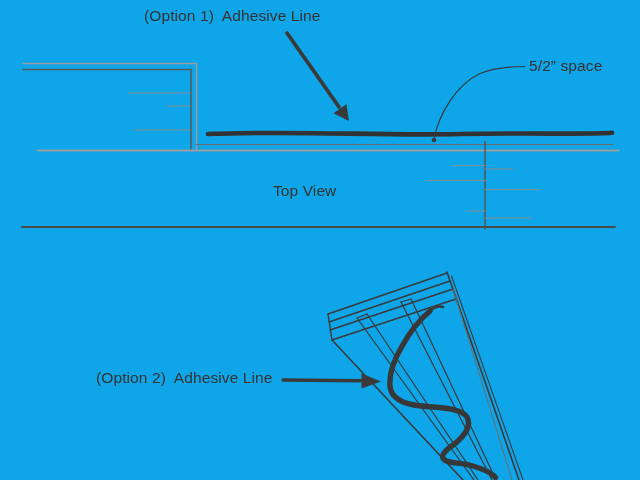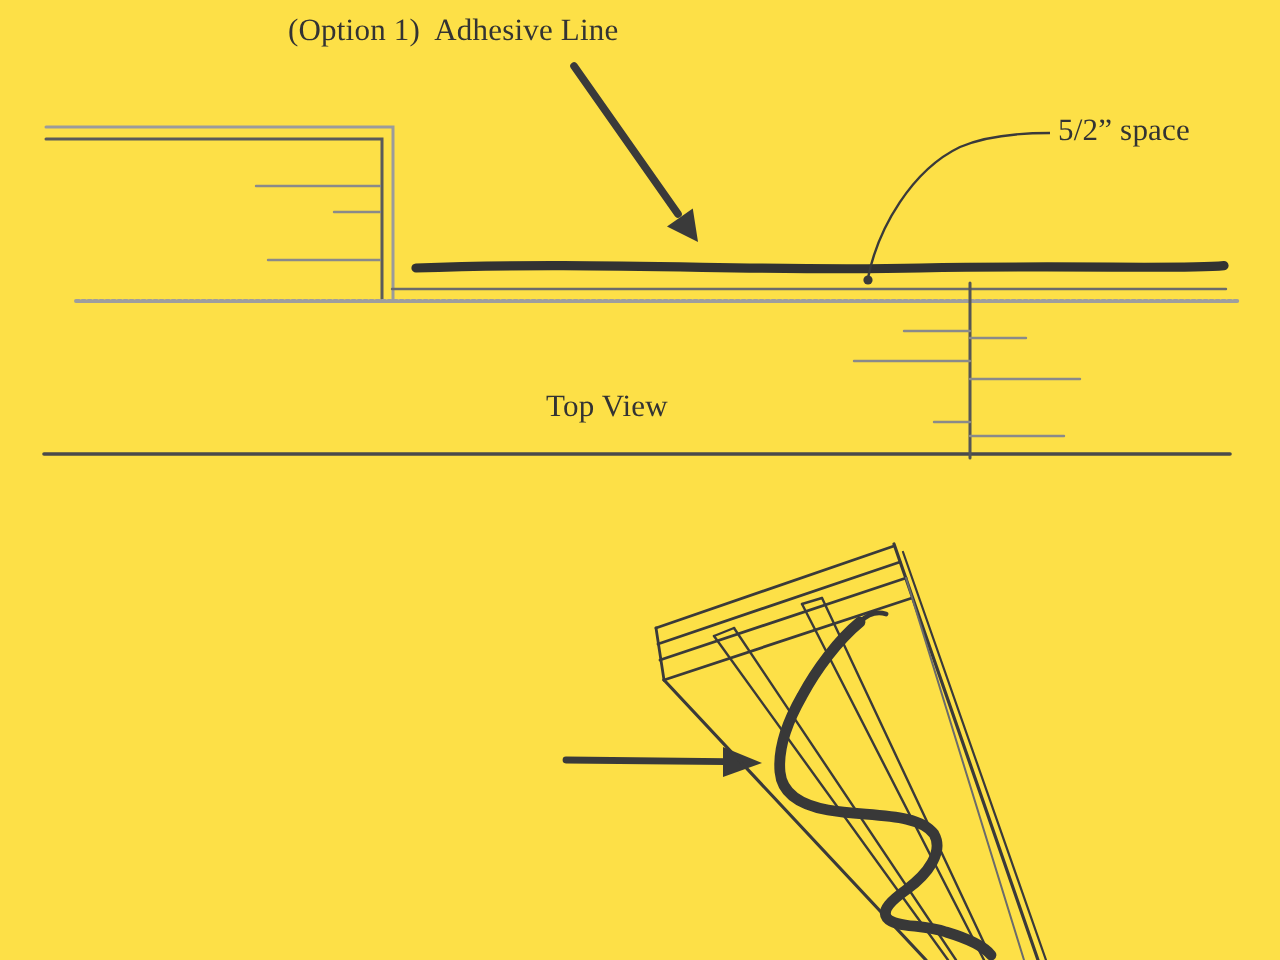--- a/index.html
+++ b/index.html
@@ -1,34 +1,34 @@
 <!DOCTYPE html>
 <html><head>
 <meta charset="utf-8">
 <style>
   html,body{margin:0;padding:0;background:#fff;}
   .canvas{
     position:relative;
     width:640px;height:480px;
-    background:#fde047;
-    font-family:Liberation Serif, serif;
+    background:#0ea5e9;
+    font-family:Liberation Sans, sans-serif;
     overflow:hidden;
   }
   .canvas svg{position:absolute;left:0;top:0;}
   .lbl{
     position:absolute;
     font-size:15.5px;
     color:#333333;
     white-space:pre;
     line-height:1.1;
     letter-spacing:0.1px;
   }
   .lbl-option1{left:144px;top:7px;}
   .lbl-half-space{left:529px;top:57px;}
-  .lbl-top-view{left:273px;top:195px;}
+  .lbl-top-view{left:273px;top:182px;}
   .lbl-option2{left:96px;top:369px;}
 </style>
 </head>
 <body>
 
 <div class="canvas">
 
   <svg width="640" height="480" viewBox="0 0 640 480">
 
     <g fill="none" stroke-linecap="round">
@@ -108,13 +108,14 @@
                C447.5,464 461,462 473,466 C483,469 491.5,472.5 495.5,477.5" stroke="#383838" stroke-width="5.4" stroke-linejoin="round"></path>
     </g>
   </svg>
 
   <div class="lbl lbl-option1">(Option 1)  Adhesive Line</div>
 
   <div class="lbl lbl-half-space">5/2” space</div>
 
   <div class="lbl lbl-top-view">Top View</div>
 
+  <div class="lbl lbl-option2">(Option 2)  Adhesive Line</div>
 </div>
 
 </body></html>

